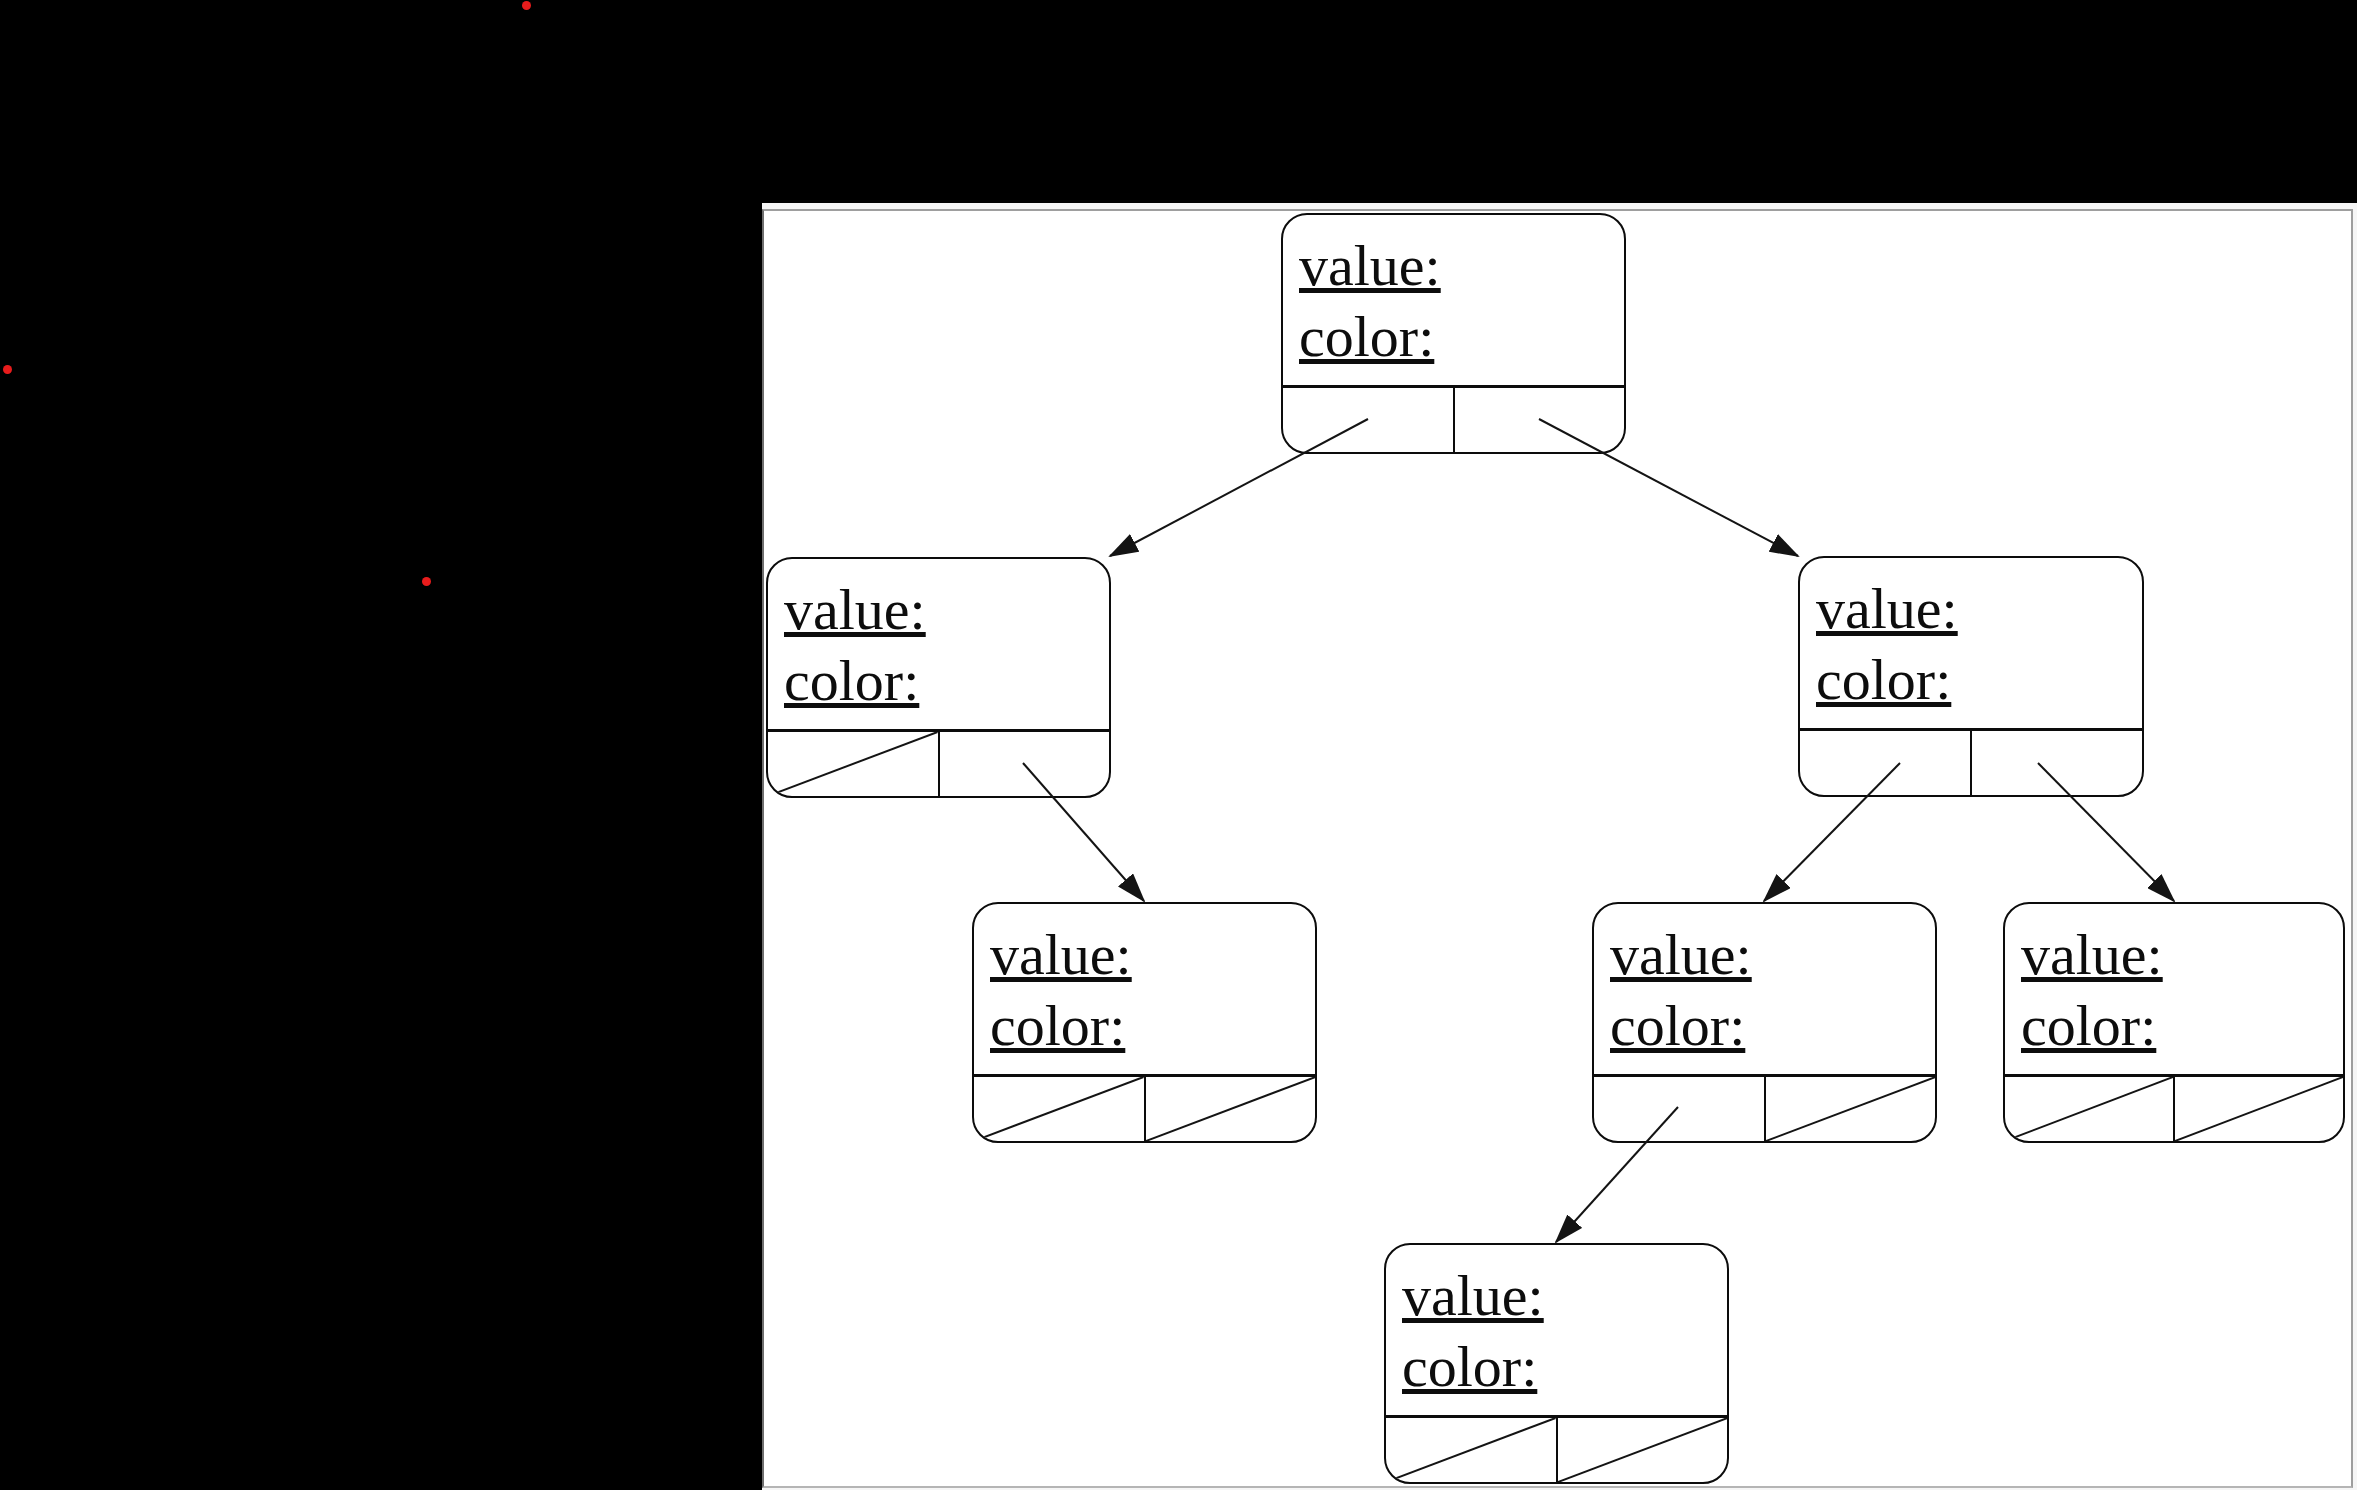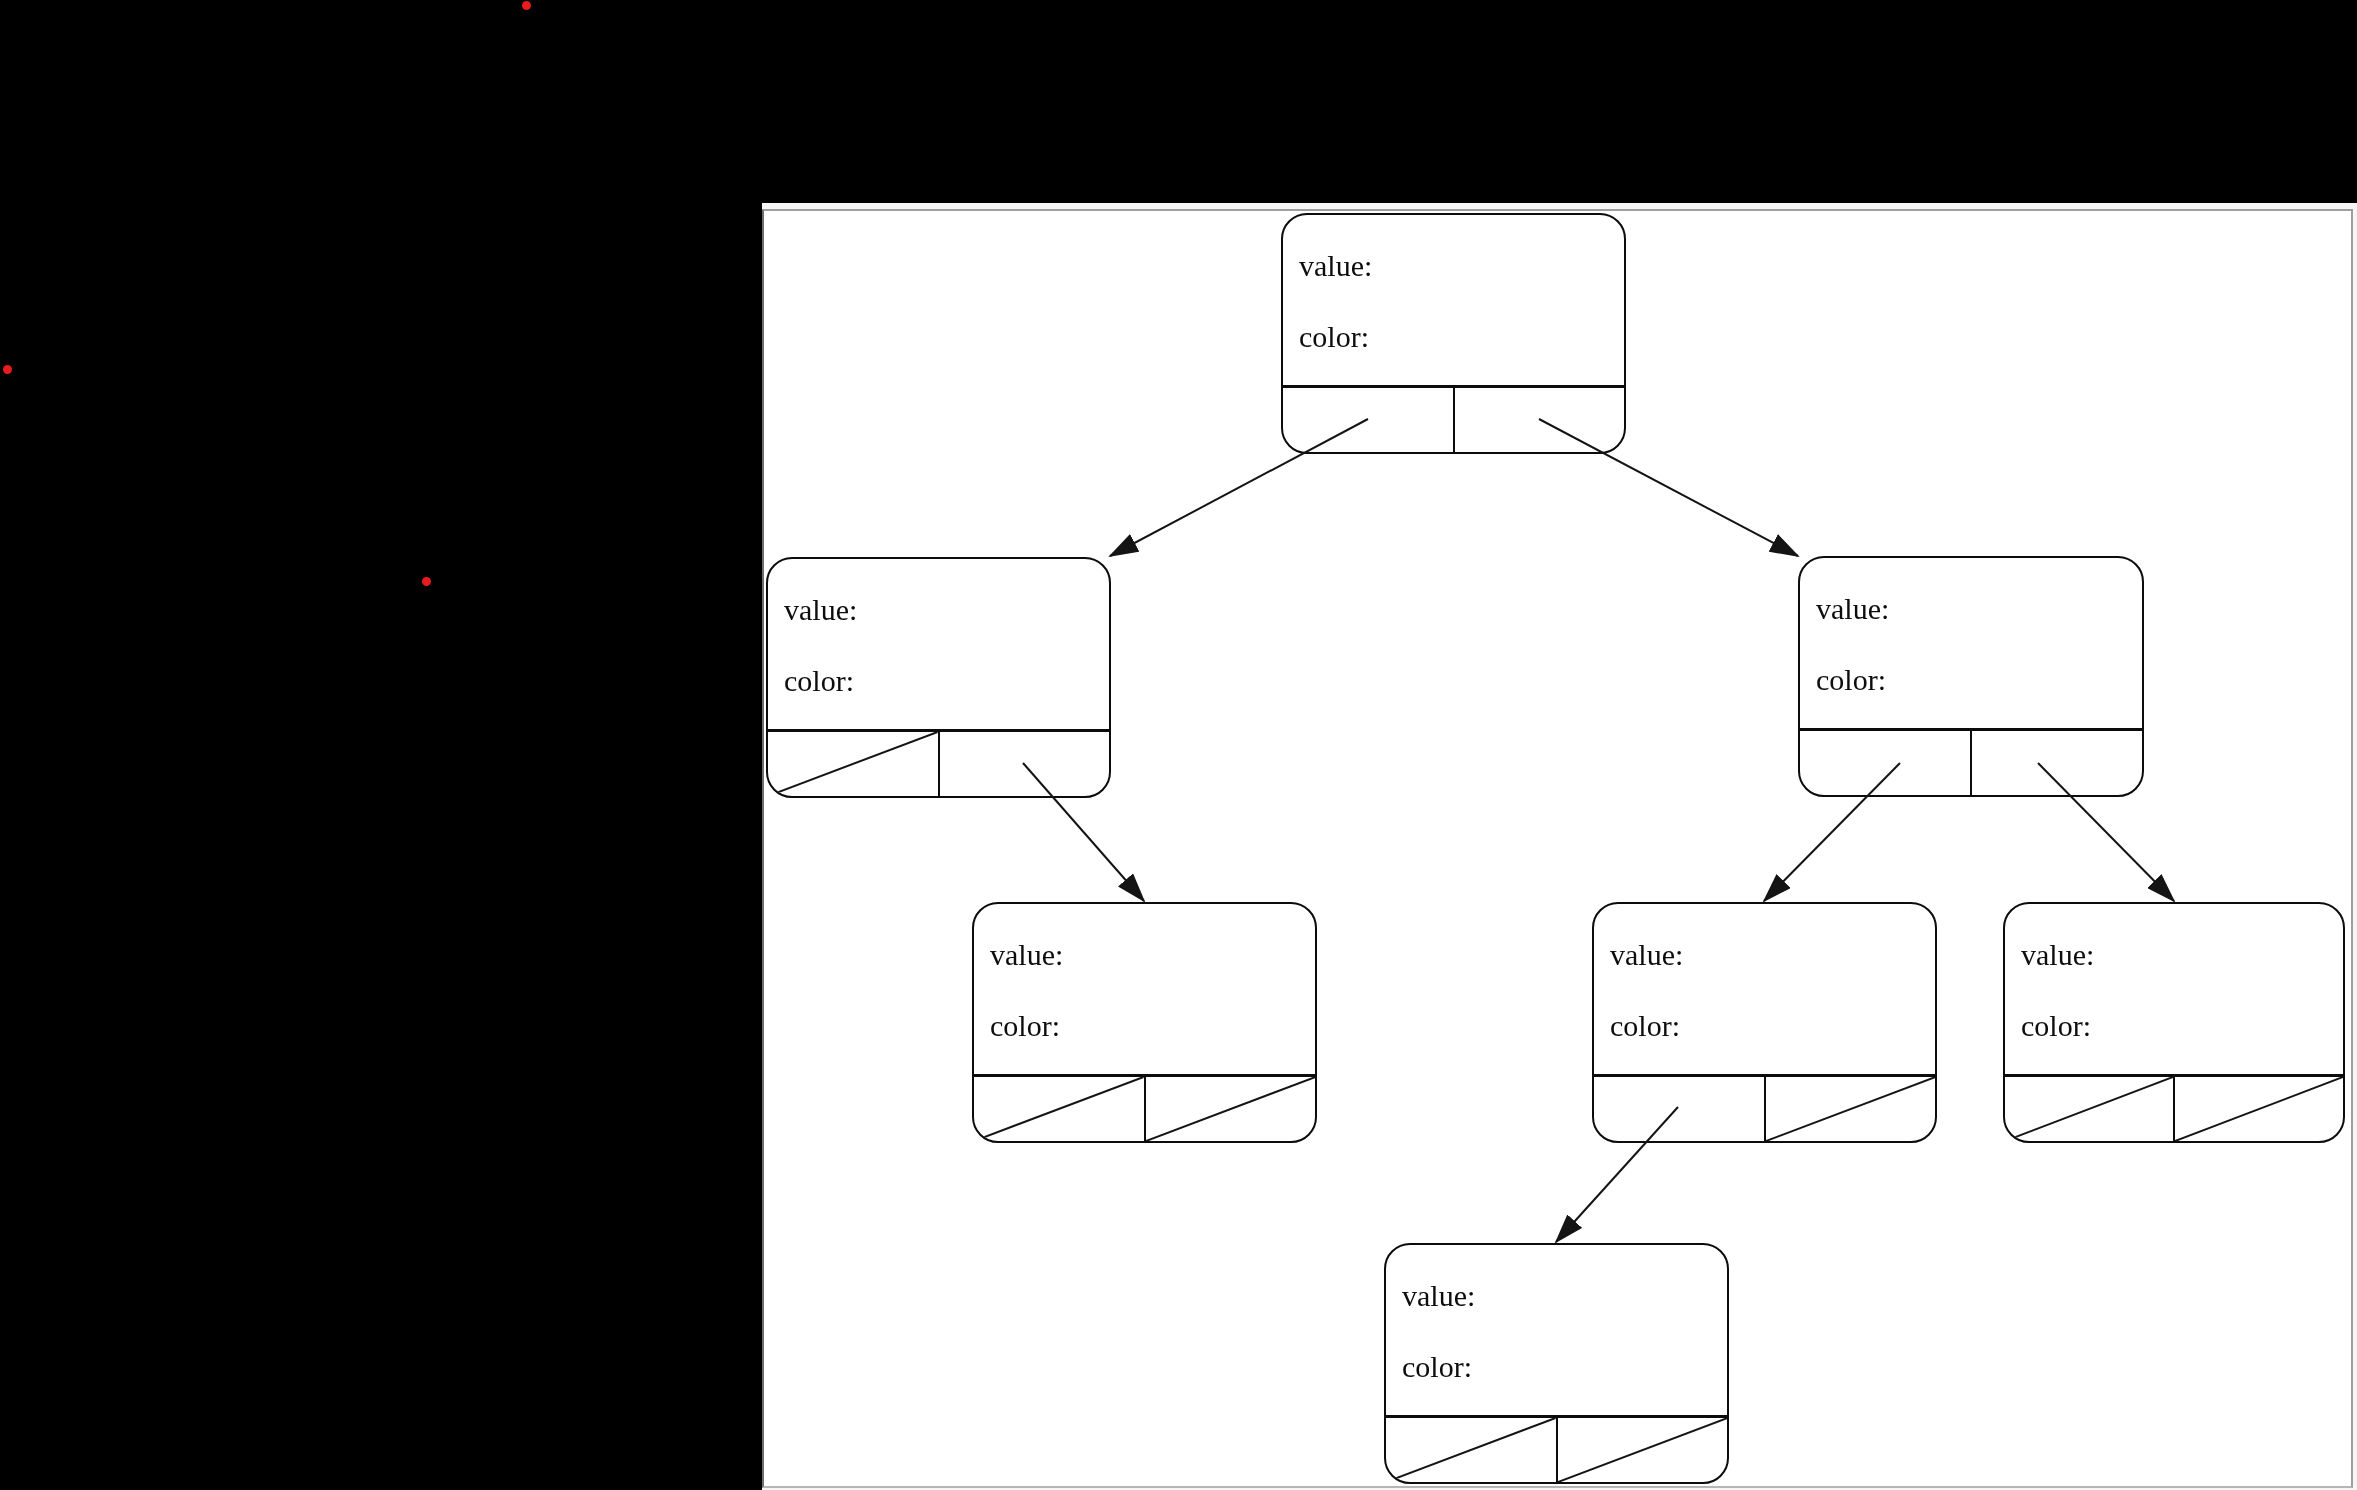--- a/index.html
+++ b/index.html
@@ -45,24 +45,25 @@
     background: #ffffff;
     overflow: hidden;
     z-index: 2;
   }
   .node .nfields {
     height: 170px;
     padding: 15px 0 0 16px;
     box-sizing: border-box;
   }
   .node .nline {
-    font-size: 30px;
+    font-size: 58px;
     line-height: 71px;
     color: #0d0d0d;
     white-space: nowrap;
+    text-decoration: underline;
   }
   .node .nptrs {
     display: flex;
     height: 67px;
     border-top: 3px solid #0c0c0c;
     box-sizing: border-box;
   }
   .node .ncell { flex: 1 1 0; position: relative; }
   .node .ncell.left { border-right: 2px solid #0c0c0c; }
   .node .ncell svg.slash { position: absolute; left: 0; top: 0; width: 100%; height: 100%; display: block; }

